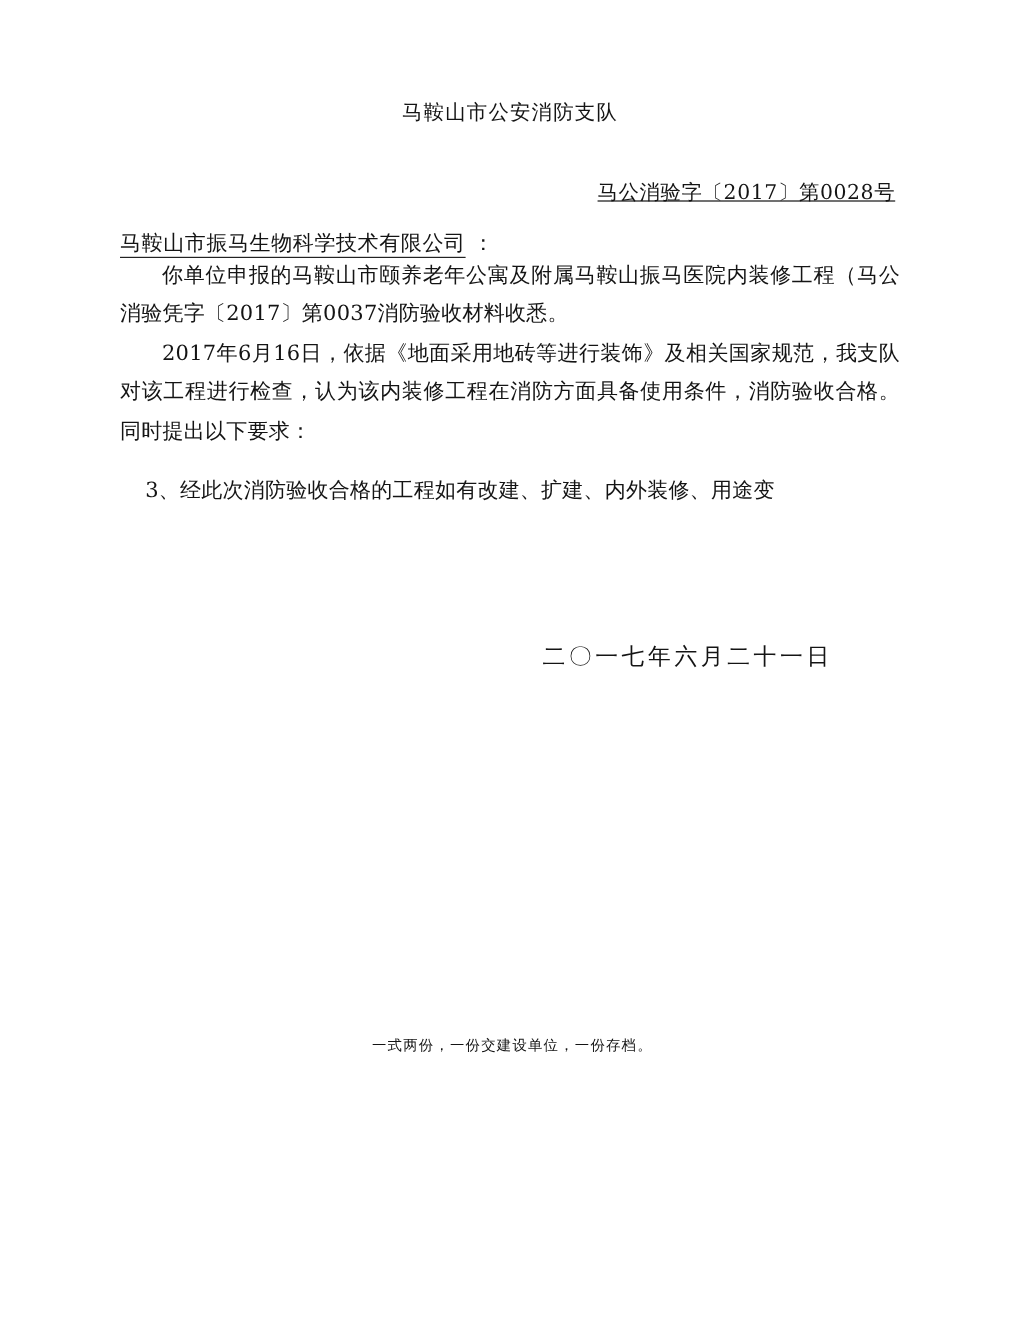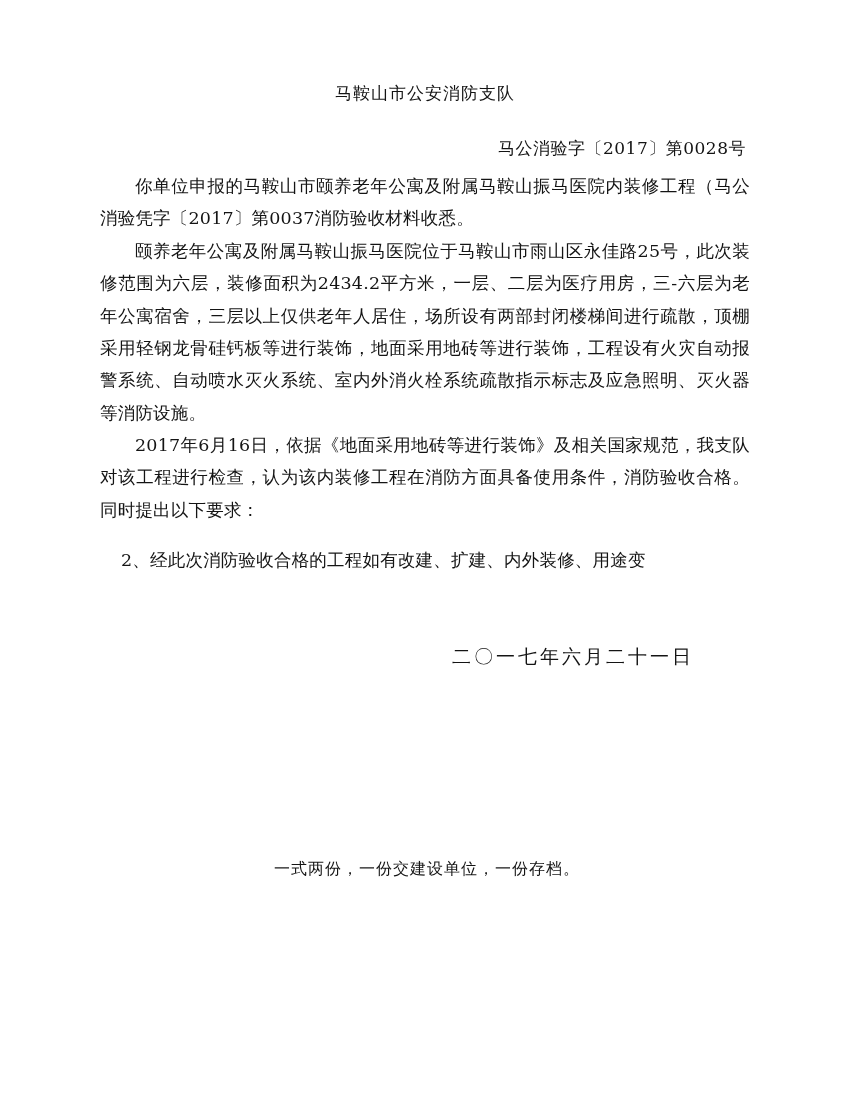--- a/index.html
+++ b/index.html
@@ -33,94 +33,96 @@
   }
   .doc-title {
     margin-top: 28px;
     text-align: center;
     font-size: 27px;
     font-weight: bold;
     letter-spacing: 2px;
     font-family: "DejaVu Sans", "Liberation Sans", sans-serif;
   }
   .doc-number {
-    margin-top: 32px;
+    margin-top: 44px;
     text-align: right;
     font-size: 17px;
     padding-right: 4px;
     letter-spacing: 0.5px;
+    text-decoration: underline;
   }
   .recipient {
     margin-top: 18px;
     font-size: 17.5px;
     letter-spacing: 0.5px;
   }
   .recipient .name {
     border-bottom: 1px solid #222;
     padding-bottom: 1px;
   }
   .recipient .colon {
     padding-left: 6px;
   }
   .body-text {
-    margin-top: 10px;
     font-size: 17.5px;
     line-height: 1.85;
     text-align: justify;
     text-justify: inter-ideograph;
     letter-spacing: 0.2px;
   }
   .para {
     text-indent: 2em;
     margin: 0 0 0 0;
   }
   .para-flush {
     text-indent: 0;
   }
   .item {
     text-indent: 1.2em;
   }
   .sign-date {
-    margin-top: 68px;
+    margin-top: 108px;
     text-align: right;
     font-size: 19px;
     letter-spacing: 3px;
     padding-right: 56px;
   }
   .footer-note {
     position: absolute;
     left: 4px;
     right: 0;
     bottom: 56px;
     text-align: center;
-    font-size: 16px;
+    font-size: 12px;
     letter-spacing: 1px;
   }
 </style>
 </head>
 <body>
 
 <div class="page">
 
   <div class="org-line">马鞍山市公安消防支队</div>
 
 
   <div class="doc-number">马公消验字〔2017〕第0028号</div>
 
+  <div class="recipient">
+    <span class="name">马鞍山市振马生物科学技术有限公司</span><span class="colon">：</span>
+  </div>
 
   <div class="body-text">
     <p class="para">你单位申报的马鞍山市颐养老年公寓及附属马鞍山振马医院内装修工程（马公消验凭字〔2017〕第0037消防验收材料收悉。</p>
 
-    <p class="para">颐养老年公寓及附属马鞍山振马医院位于马鞍山市雨山区永佳路25号，此次装修范围为六层，装修面积为2434.2平方米，一层、二层为医疗用房，三-六层为老年公寓宿舍，三层以上仅供老年人居住，场所设有两部封闭楼梯间进行疏散，顶棚采用轻钢龙骨硅钙板等进行装饰，地面采用地砖等进行装饰，工程设有火灾自动报警系统、自动喷水灭火系统、室内外消火栓系统疏散指示标志及应急照明、灭火器等消防设施。</p>
 
     <p class="para">2017年6月16日，依据《地面采用地砖等进行装饰》及相关国家规范，我支队对该工程进行检查，认为该内装修工程在消防方面具备使用条件，消防验收合格。同时提出以下要求：</p>
 
 
 
-    <p class="item">2、经此次消防验收合格的工程如有改建、扩建、内外装修、用途变</p>
+    <p class="item">3、经此次消防验收合格的工程如有改建、扩建、内外装修、用途变</p>
 
   </div>
 
   <div class="sign-date">二〇一七年六月二十一日</div>
 
   <div class="footer-note">一式两份，一份交建设单位，一份存档。</div>
 
 </div>
 
 </body></html>

